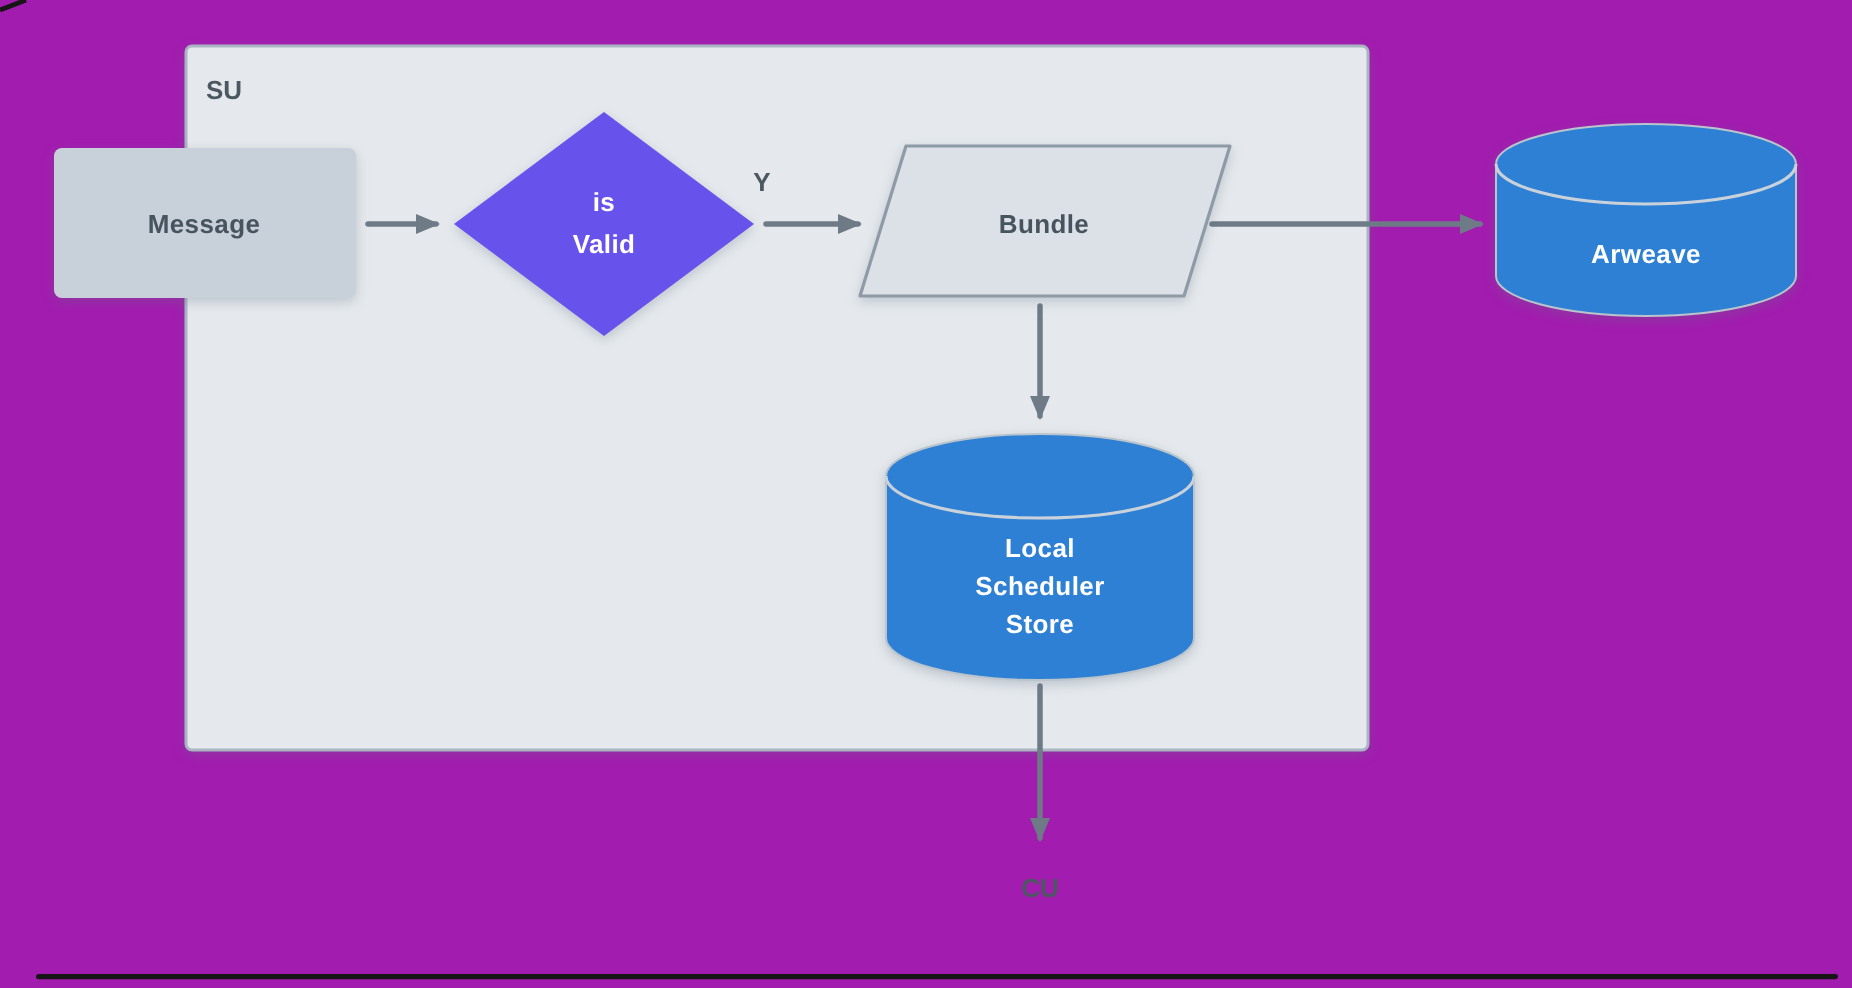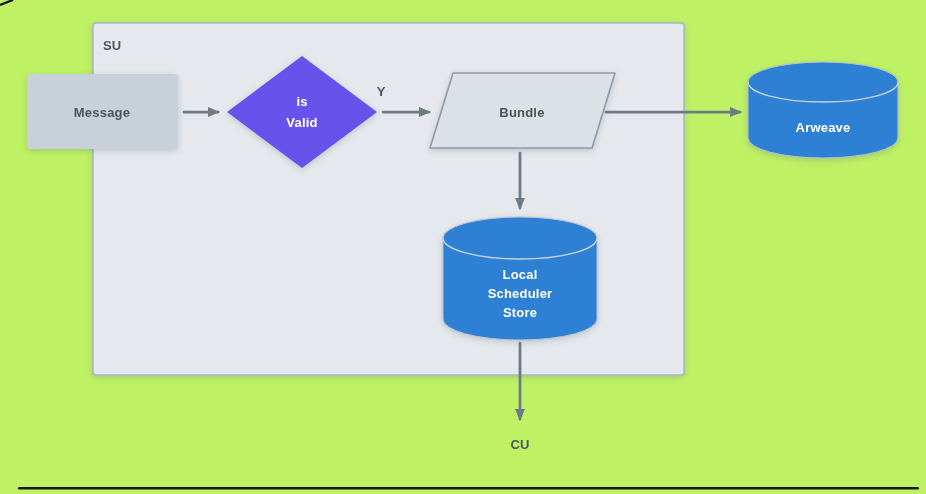--- a/index.html
+++ b/index.html
@@ -1,17 +1,17 @@
 <!DOCTYPE html>
 <html><head>
 <meta charset="utf-8">
 <style>
   html,body{margin:0;padding:0;}
   body{background:#eef2f5;font-family:"Liberation Sans","DejaVu Sans",sans-serif;}
-  .canvas{position:relative;width:926px;height:494px;background:#bef264;overflow:hidden;}
+  .canvas{position:relative;width:926px;height:494px;background:#a21caf;overflow:hidden;}
   .canvas svg{position:absolute;left:0;top:0;display:block;}
 
   .container-box{filter:drop-shadow(0 2px 3px rgba(96,112,128,.28));}
   .node-shadow{filter:drop-shadow(0 2px 3px rgba(96,112,128,.30));}
 
   text{font-family:"Liberation Sans","DejaVu Sans",sans-serif;}
   .node-label{font-size:13px;font-weight:bold;fill:#47545f;text-anchor:middle;dominant-baseline:central;letter-spacing:.2px;}
   .node-label-light{font-size:13px;font-weight:bold;fill:#ffffff;text-anchor:middle;dominant-baseline:central;letter-spacing:.2px;}
   .edge-label{font-size:13px;font-weight:bold;fill:#4b5761;text-anchor:middle;dominant-baseline:central;}
   .container-label{font-size:13px;font-weight:bold;fill:#4b5761;dominant-baseline:central;}

